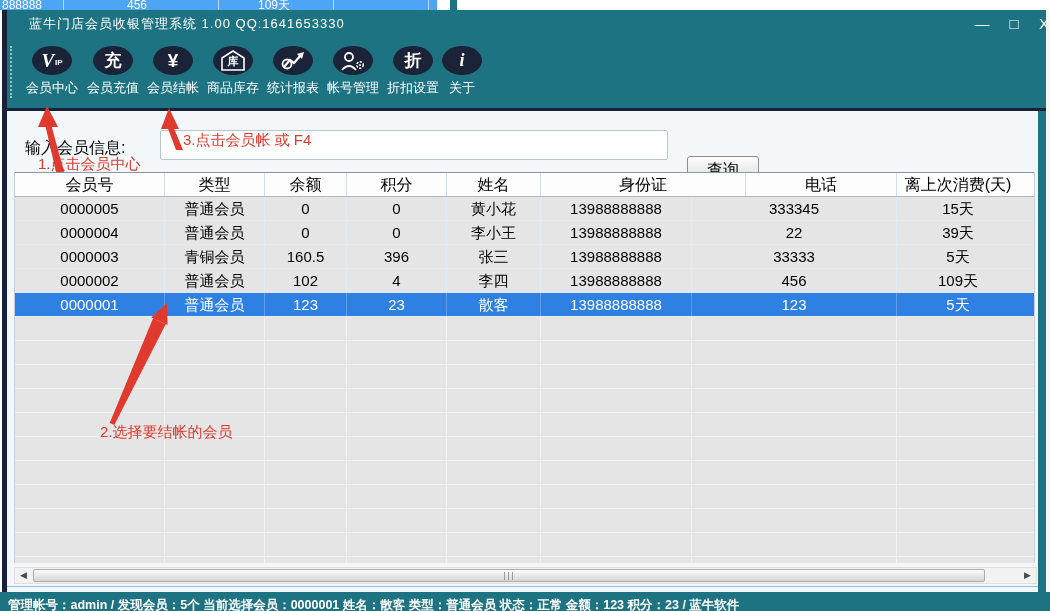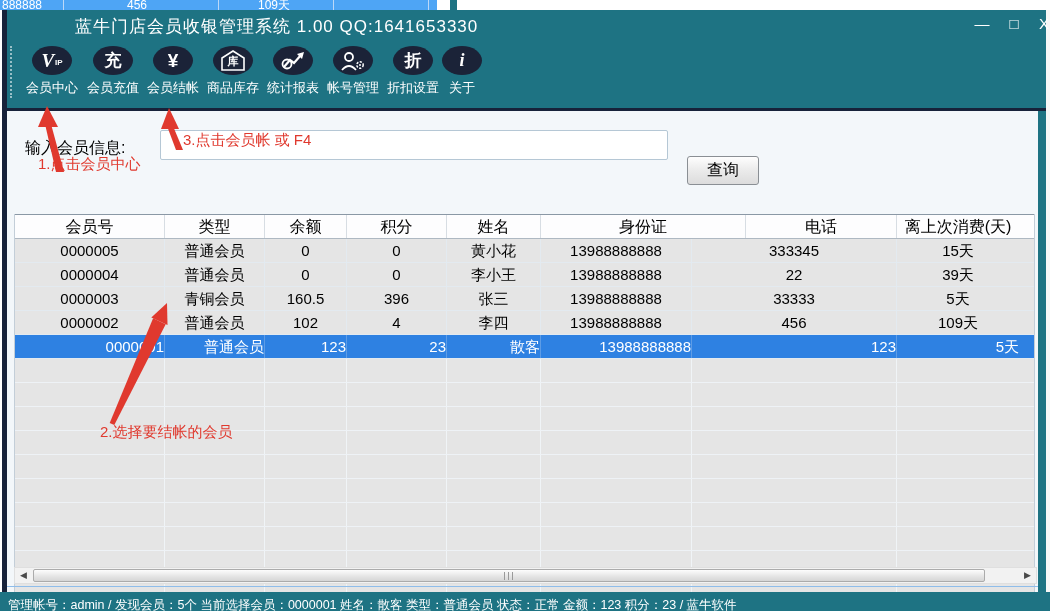--- a/index.html
+++ b/index.html
@@ -14,21 +14,21 @@
   #bg-strip .bgdiv { position:absolute; top:0; width:1px; height:10px; background:#bcd8f8; }
   #bg-strip .dark-sliver { position:absolute; left:450px; top:0; width:7px; height:10px; background:#1e7383; }
 
   
   #left-border { left:2px; top:10px; width:5px; height:582px; background:#17223a; }
   #right-teal  { left:1038px; top:38px; width:8px; height:554px; background:#1e7383; }
   #right-sliver{ left:1046px; top:10px; width:4px; height:582px; background:#f7f7f7; }
 
   
   #titlebar { left:7px; top:10px; width:1039px; height:28px; background:#1e7383; color:#fff; }
-  #titlebar .title { position:absolute; left:22px; top:5px; font-size:17px; letter-spacing:1px; white-space:nowrap;margin-left:46px; }
+  #titlebar .title { position:absolute; left:22px; top:5px; font-size:13px; letter-spacing:1px; white-space:nowrap; }
   .win-btn { position:absolute; top:4px; width:24px; height:20px; color:#fff; font-size:15px;
     text-align:center; line-height:20px; cursor:default; }
   #btn-min { left:963px; } #btn-max { left:995px; } #btn-close { left:1025px; }
 
   
   #toolbar { left:7px; top:38px; width:1039px; height:70px; background:#1e7383; }
   #toolbar .grip { position:absolute; left:3px; top:8px; height:52px; border-left:2px dotted rgba(255,255,255,.55); }
   .tb-item { position:absolute; top:6px; width:60px; height:60px; text-align:center; cursor:pointer; }
   .tb-ellipse { margin:2px auto 0; width:40px; height:29px; background:#1b2338; border-radius:50%;
     display:flex; align-items:center; justify-content:center; color:#fff; }
@@ -49,30 +49,30 @@
   #content { left:7px; top:111px; width:1031px; height:481px; background:#f3f7fa; }
   #search-label { position:absolute; left:18px; top:27px; font-size:16px; color:#000; }
   #search-input { position:absolute; left:153px; top:19px; width:508px; height:30px;
     border:1px solid #b5c7d5; border-radius:2px; background:#fff; font-size:15px; padding:0 6px; }
   #query-btn { position:absolute; left:680px; top:21px; width:72px; height:29px;
     border:1px solid #8a8f94; border-radius:3px; font-size:16px; color:#000;
     background:linear-gradient(#fefefe,#ececec 45%,#dcdcdc); cursor:pointer;margin-top:24px; }
 
   
   #member-table { position:absolute; left:7px; top:61px; width:1021px; height:391px;
-    background:#fff; border-left:1px solid #c3ced8; border-right:1px solid #c3ced8; overflow:hidden;margin-top:42px; }
+    background:#fff; border-left:1px solid #c3ced8; border-right:1px solid #c3ced8; overflow:hidden; }
   .thead { display:flex; height:25px; border-top:1px solid #8a98a5; border-bottom:1px solid #aeb8c2;
     background:#fdfdfe; }
   .th { font-size:16px; color:#000; text-align:center; line-height:24px;
     border-right:1px solid #d7dde3; overflow:hidden; white-space:nowrap; }
   .trow { display:flex; height:24px; border-bottom:1px solid #e3eaf0; background:#e5e5e5; }
   .tcell { font-size:15px; color:#000; text-align:center; line-height:23px;
     border-right:1px solid #e3eaf0; overflow:hidden; white-space:nowrap; }
   .trow.selected { background:#2e81e2; }
-  .trow.selected .tcell { color:#fff; border-right-color:#5d9ce6;text-align:right; }
+  .trow.selected .tcell { color:#fff; border-right-color:#5d9ce6; }
   .trow.empty { border-bottom:1px solid #eef2f6; }
   .trow.empty .tcell { border-right-color:#f0f4f7; }
   .c0{width:150px} .c1{width:100px} .c2{width:82px} .c3{width:100px}
   .c4{width:94px} .c5{width:151px} .c6{width:205px} .c7{width:122px; border-right:none;}
 
   
   #hscroll { position:absolute; left:7px; top:456px; width:1023px; height:17px;
     background:#f2f2f2; border:1px solid #dfdfdf; }
   .sb-arrow { position:absolute; top:0; width:17px; height:15px; text-align:center;
     line-height:15px; font-size:9px; color:#4a4a4a; cursor:pointer; }
@@ -80,21 +80,21 @@
   #sb-thumb { position:absolute; left:18px; top:1px; width:952px; height:13px;
     background:linear-gradient(#fdfdfd,#e4e4e4 60%,#d6d6d6); border:1px solid #ababab;
     border-radius:2px; cursor:pointer; }
   #sb-grip { position:absolute; left:50%; top:2px; width:9px; height:8px; margin-left:-5px;
     border-left:1px solid #9a9a9a; border-right:1px solid #9a9a9a; }
   #sb-grip::after { content:""; position:absolute; left:3px; top:0; width:1px; height:8px; background:#9a9a9a; }
 
   #bottom-line { position:absolute; left:0; top:475px; width:1031px; height:1px; background:#8fbdea; }
 
   
-  #statusbar { left:0; top:592px; width:1050px; height:19px; background:#1e7383; overflow:hidden; }
+  #statusbar { left:0; top:592px; width:1050px; height:19px; background:#1e7383; overflow:hidden;font-weight:bold; }
   #statusbar .st-text { position:absolute; left:8px; top:5px; color:#fff; font-size:12.5px; white-space:nowrap; }
 
   
   .anno { position:absolute; color:#e0392e; font-size:15px; white-space:nowrap; z-index:40; }
   #anno-1 { left:38px; top:155px; }
   #anno-3 { left:183px; top:131px; }
   #anno-2 { left:100px; top:423px; }
   #arrows { position:absolute; left:0; top:0; width:1050px; height:611px; z-index:39; pointer-events:none; }
 </style>
 </head>

